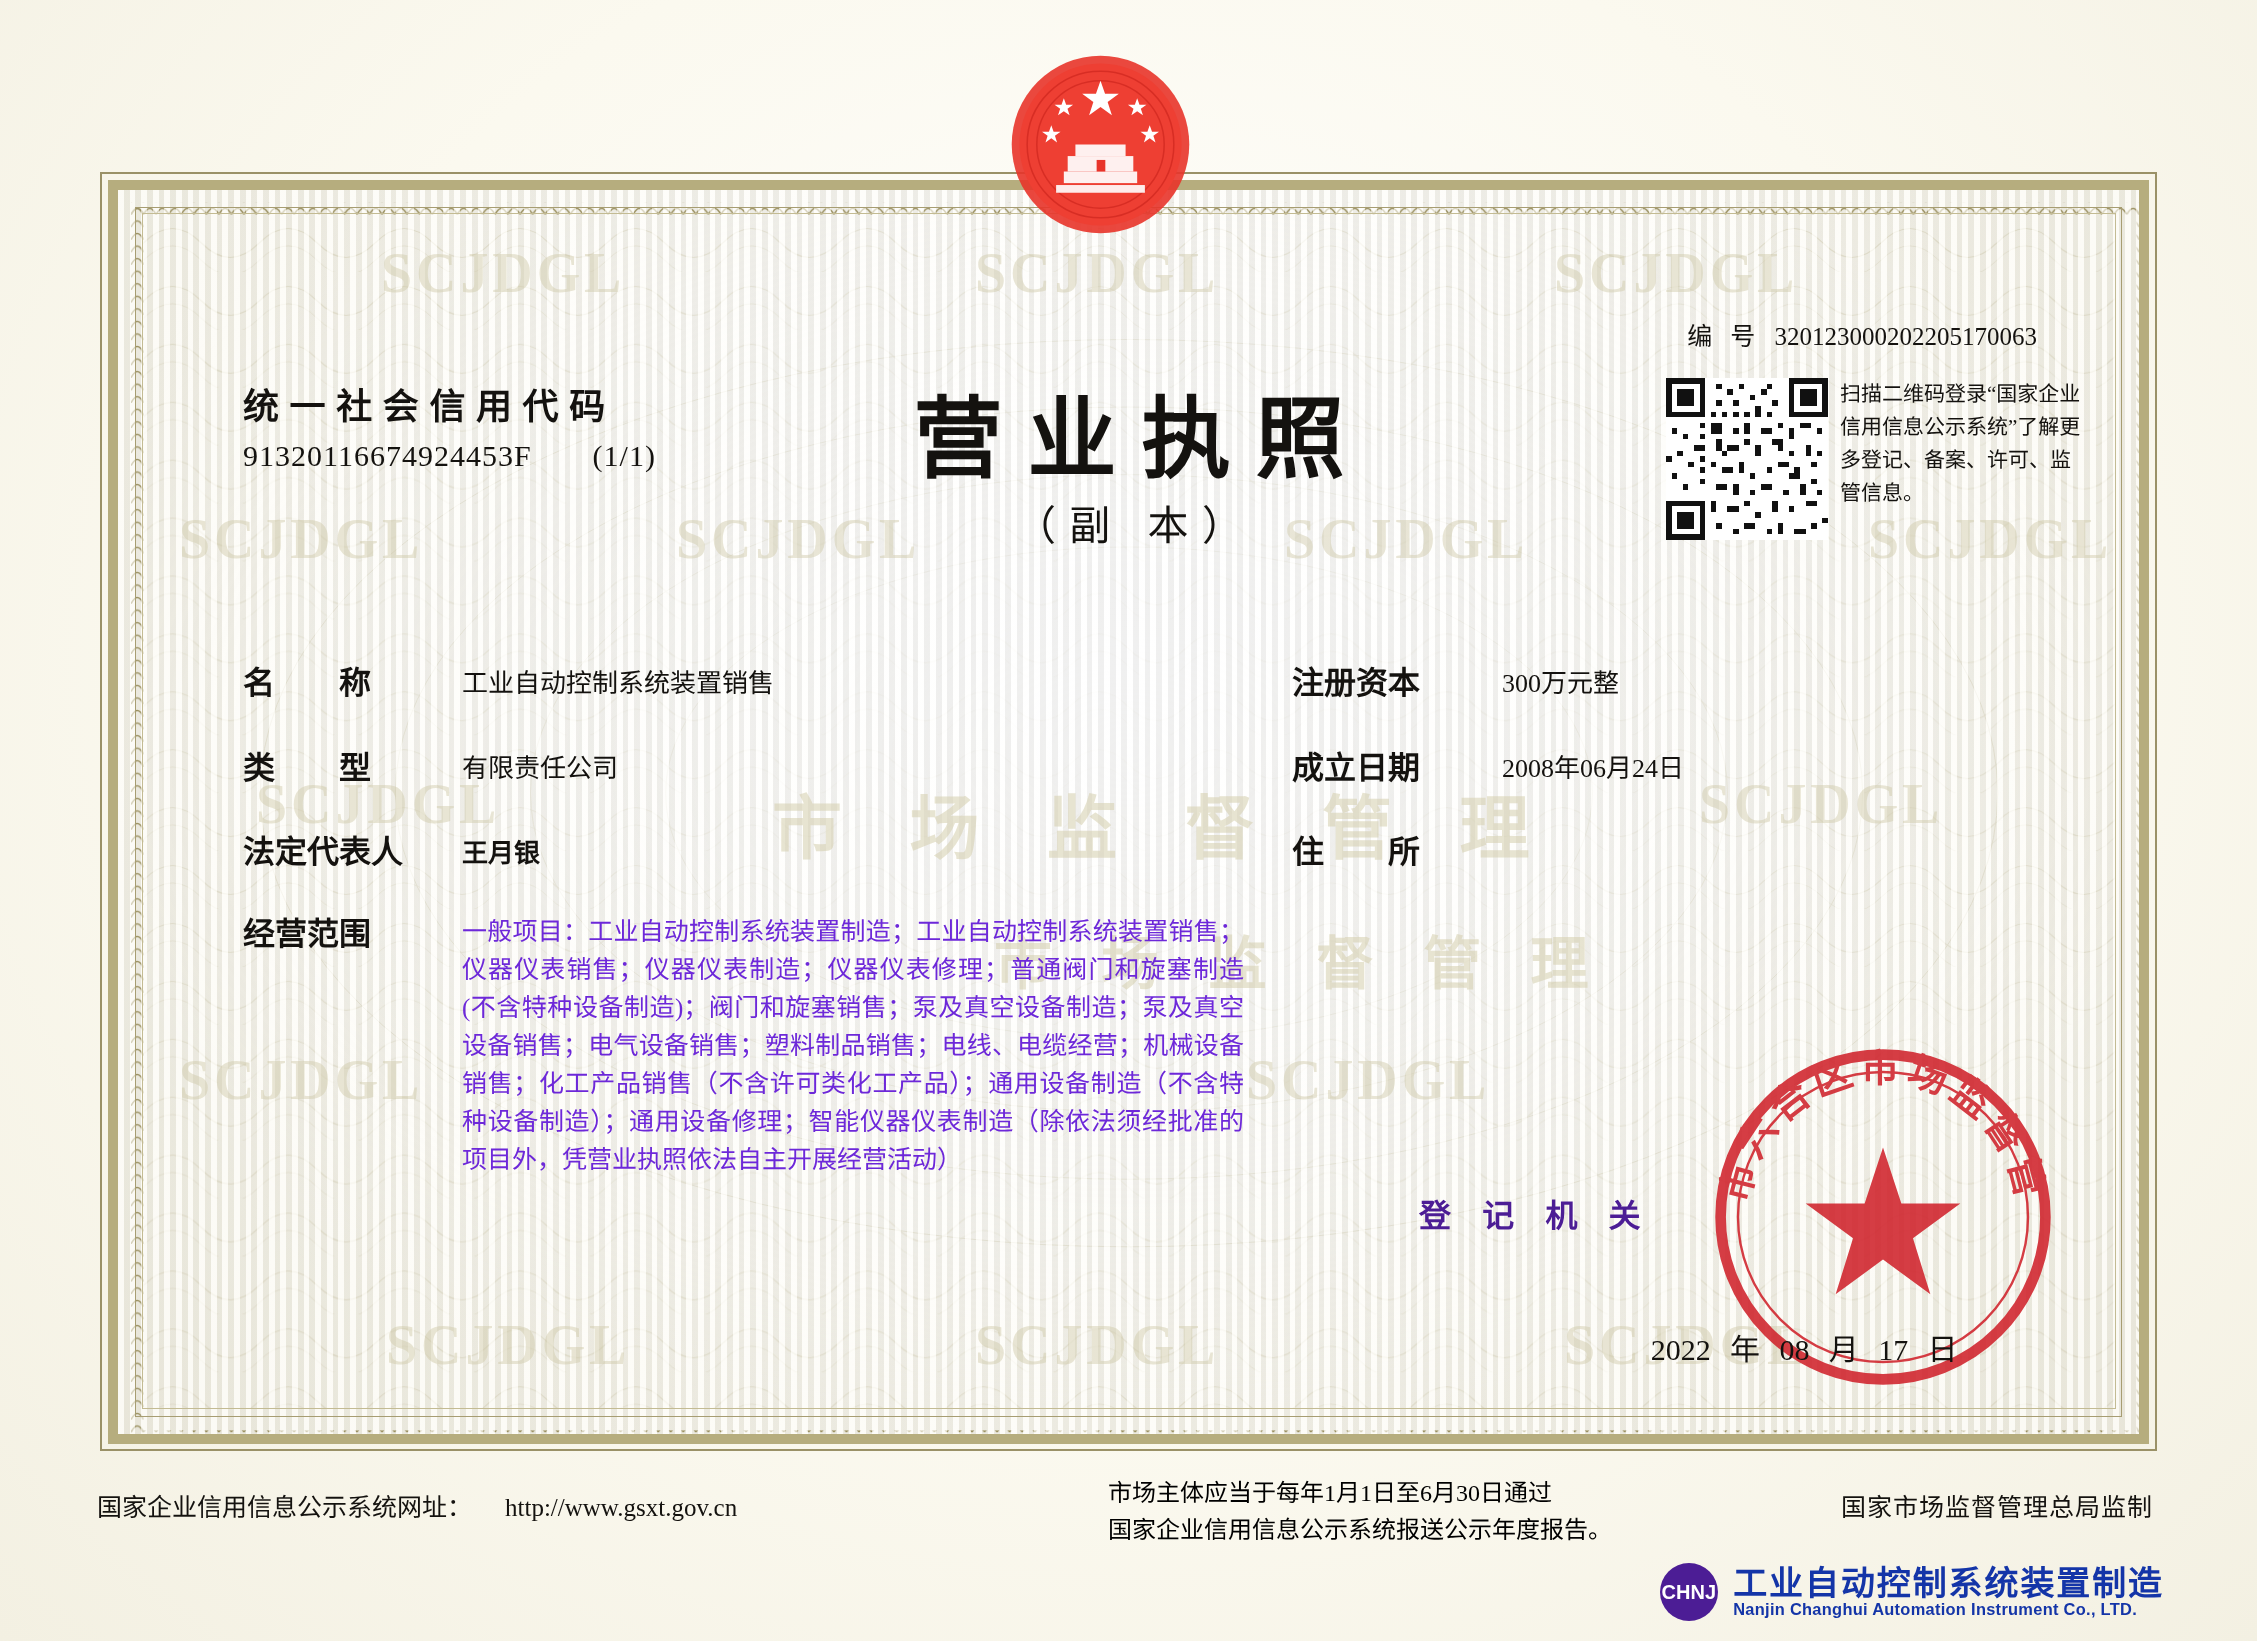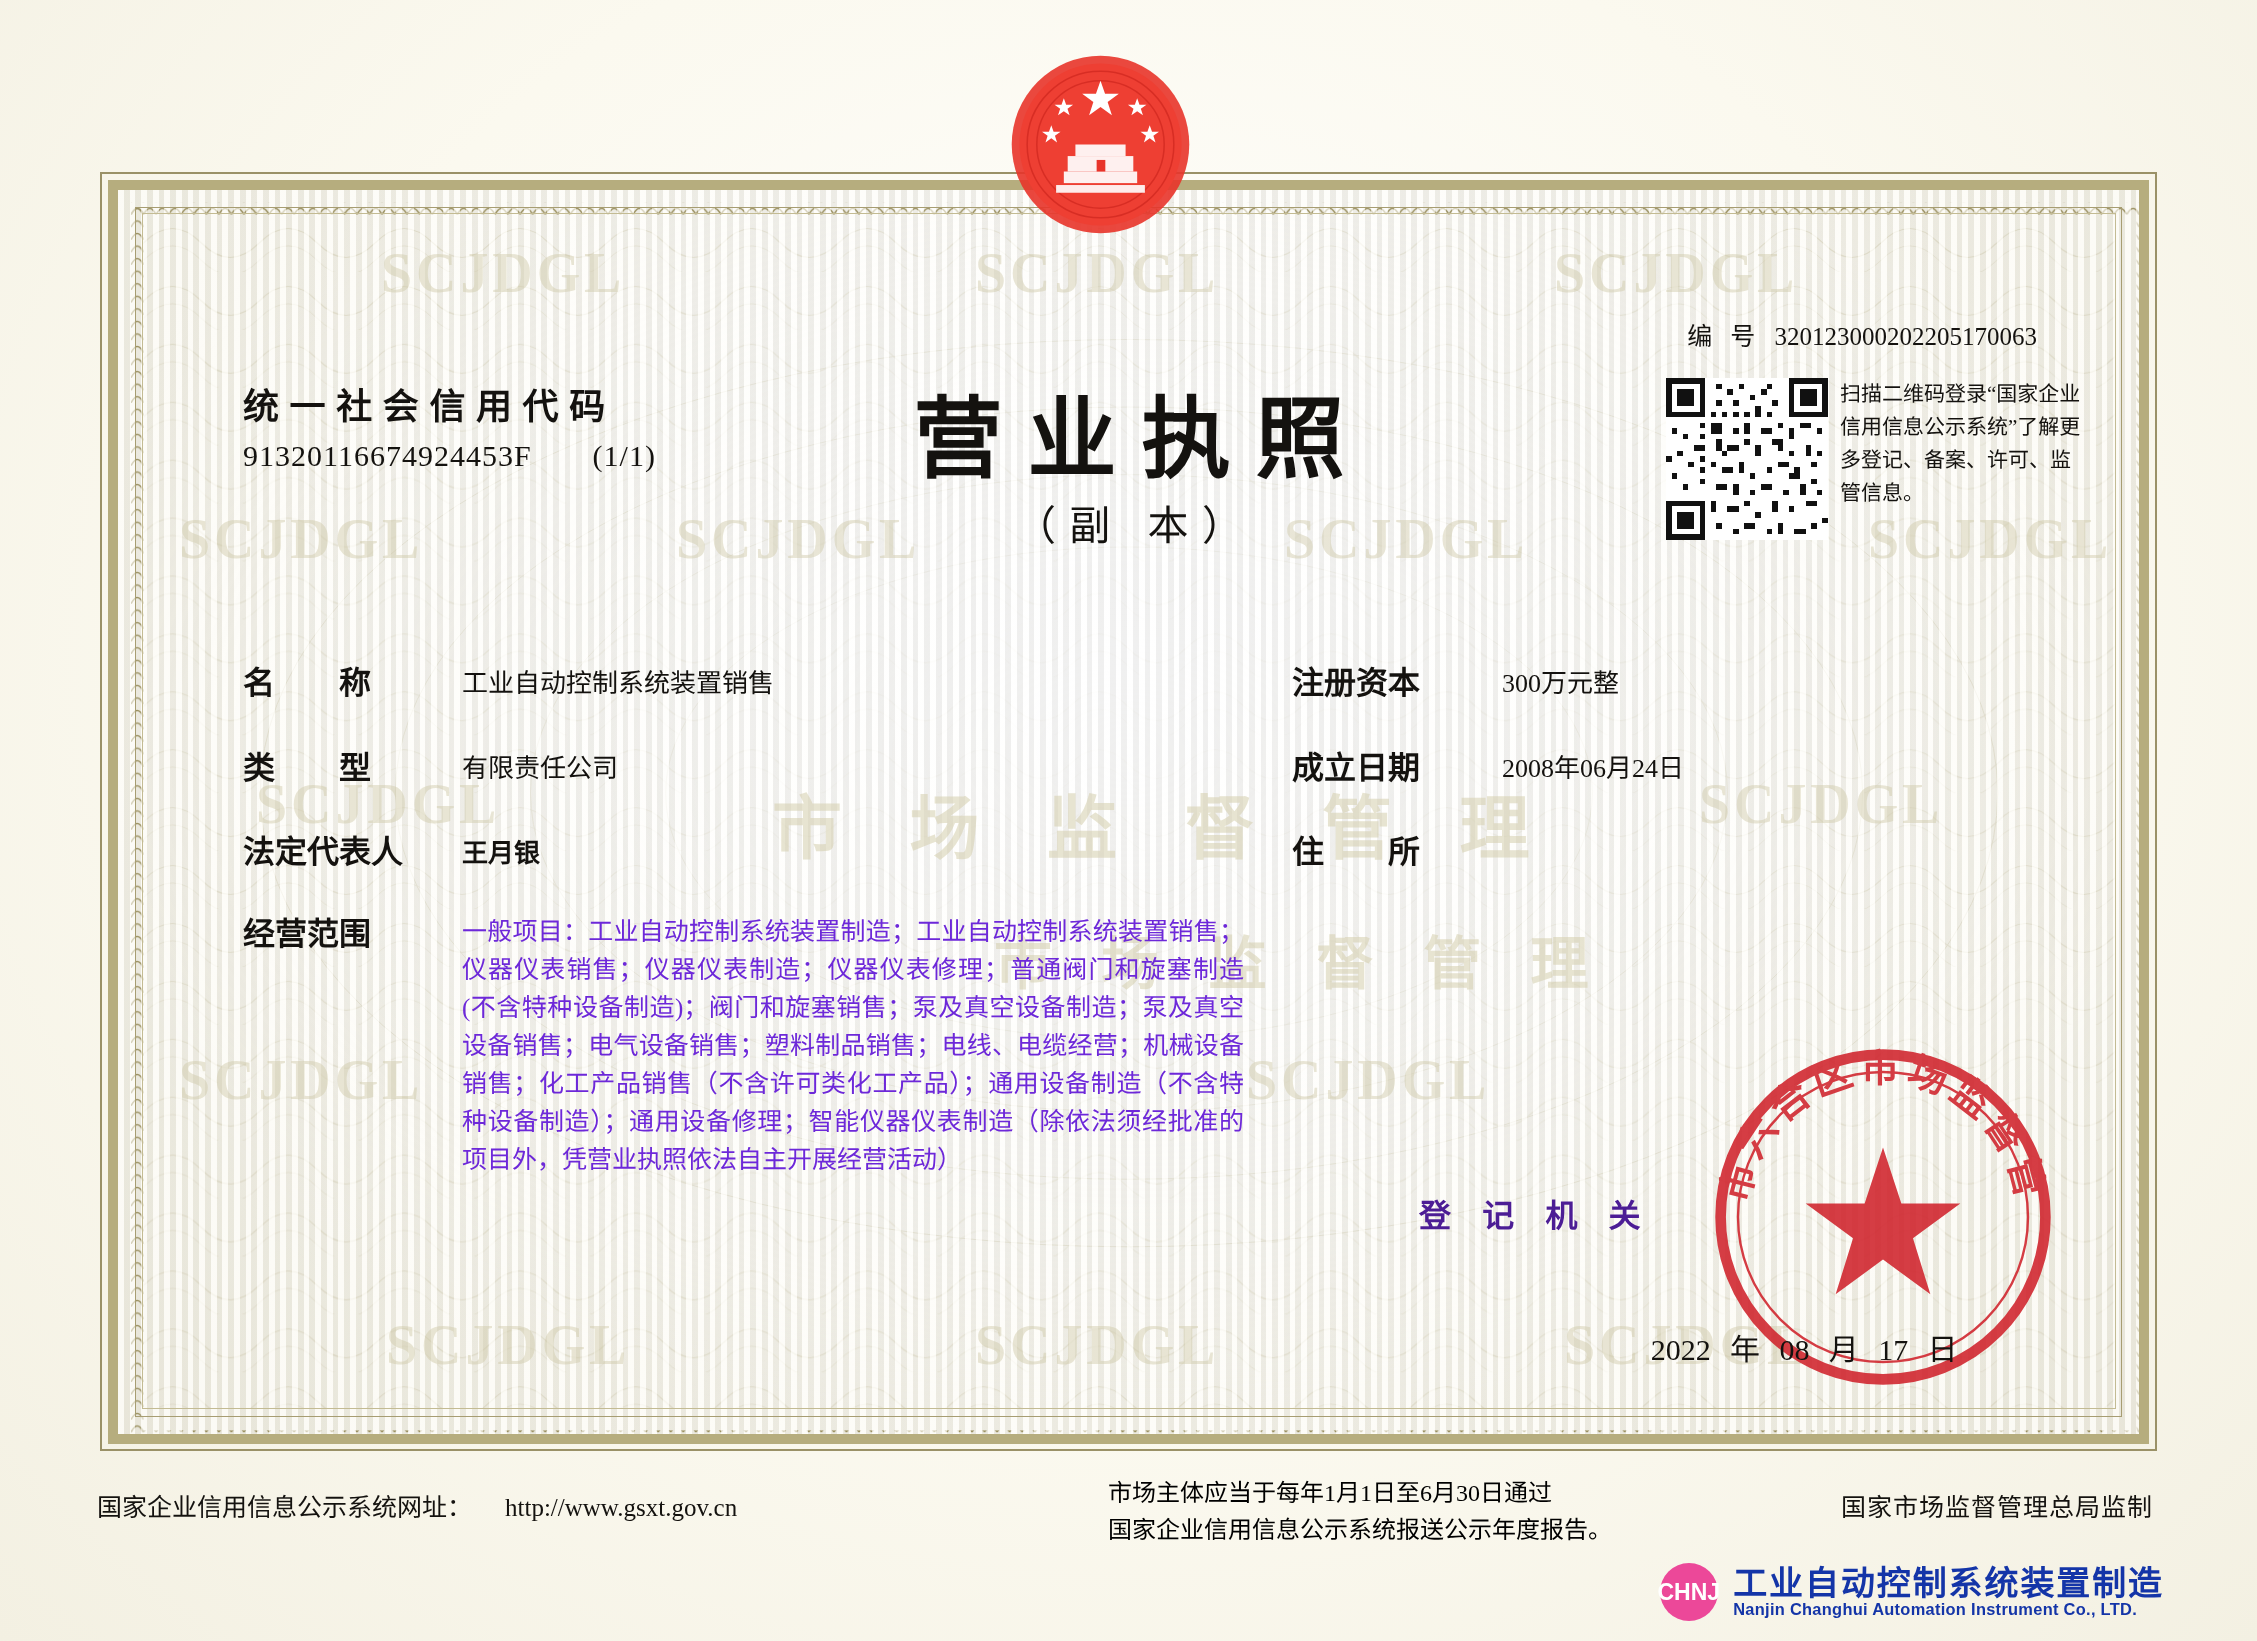--- a/index.html
+++ b/index.html
@@ -299,26 +299,26 @@
     right: 93px;
     top: 1562px;
     height: 60px;
     display: flex;
     align-items: center;
     gap: 15.4px;
   }
   #brand-logo {
     width: 58px; height: 58px;
     border-radius: 50%;
-    background: #ec4899;
+    background: #4c1d95;
     color: #fff;
     display: flex;
     align-items: center;
     justify-content: center;
-    font-size: 23px;
+    font-size: 20px;
     font-weight: 700;
     font-family: "Liberation Sans", sans-serif;
     letter-spacing: 0px;
   }
   #brand-text { line-height: 1.05; }
   #brand-cn {
     font-size: 34px;
     font-weight: 700;
     color: #1435a8;
     letter-spacing: 1.9px;

